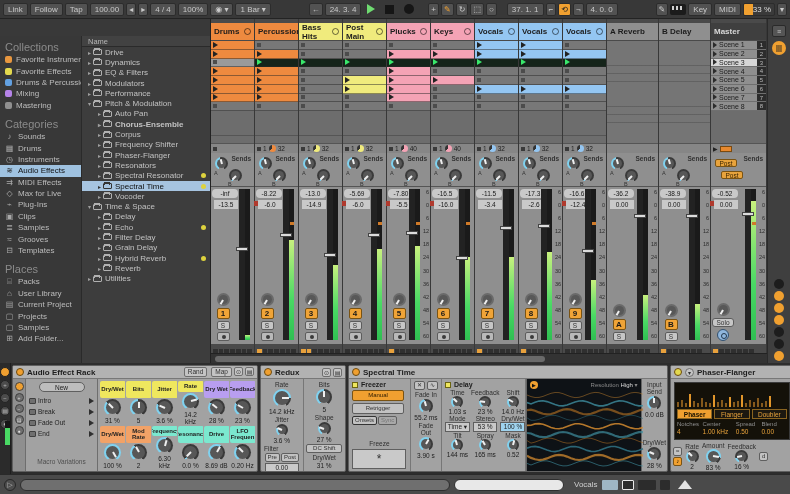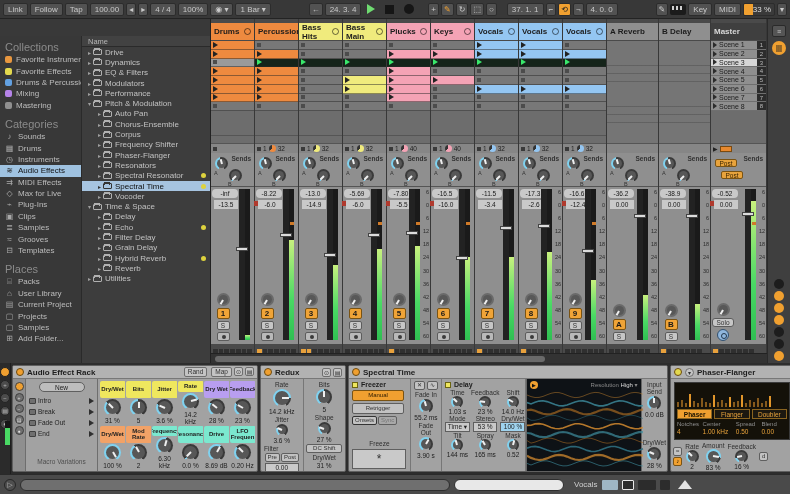--- a/index.html
+++ b/index.html
@@ -331,21 +331,21 @@
           <div class="trow" style="padding-left: 4px;">
             <span class="tw">▾</span>
             <span class="fold"></span>
             <span>Pitch &amp; Modulation</span>
           </div>
           <div class="trow" style="padding-left: 14px;">
             <span class="tw">▸</span>
             <span class="fold"></span>
             <span>Auto Pan</span>
           </div>
-          <div class="trow" style="padding-left: 14px;">
+          <div class="trow" style="padding-left: 14px; font-weight: bold;">
             <span class="tw">▸</span>
             <span class="fold"></span>
             <span>Chorus-Ensemble</span>
           </div>
           <div class="trow" style="padding-left: 14px;">
             <span class="tw">▸</span>
             <span class="fold"></span>
             <span>Corpus</span>
           </div>
           <div class="trow" style="padding-left: 14px;">
@@ -630,21 +630,21 @@
           <i class="on"></i>
           <i></i>
           <i></i>
           <i></i>
           <i></i>
           <i></i>
         </div>
       </div>
       <div class="track" style="width: 44px;">
         <div class="thead" style="background: rgb(240, 235, 125);">
-          <span>Bass Main</span>
+          <span>Post Main</span>
           <span class="hc"></span>
         </div>
         <div class="clips">
           <div class="clip stop">
             <span class="st"></span>
           </div>
           <div class="clip stop">
             <span class="st"></span>
           </div>
           <div class="clip playing">

